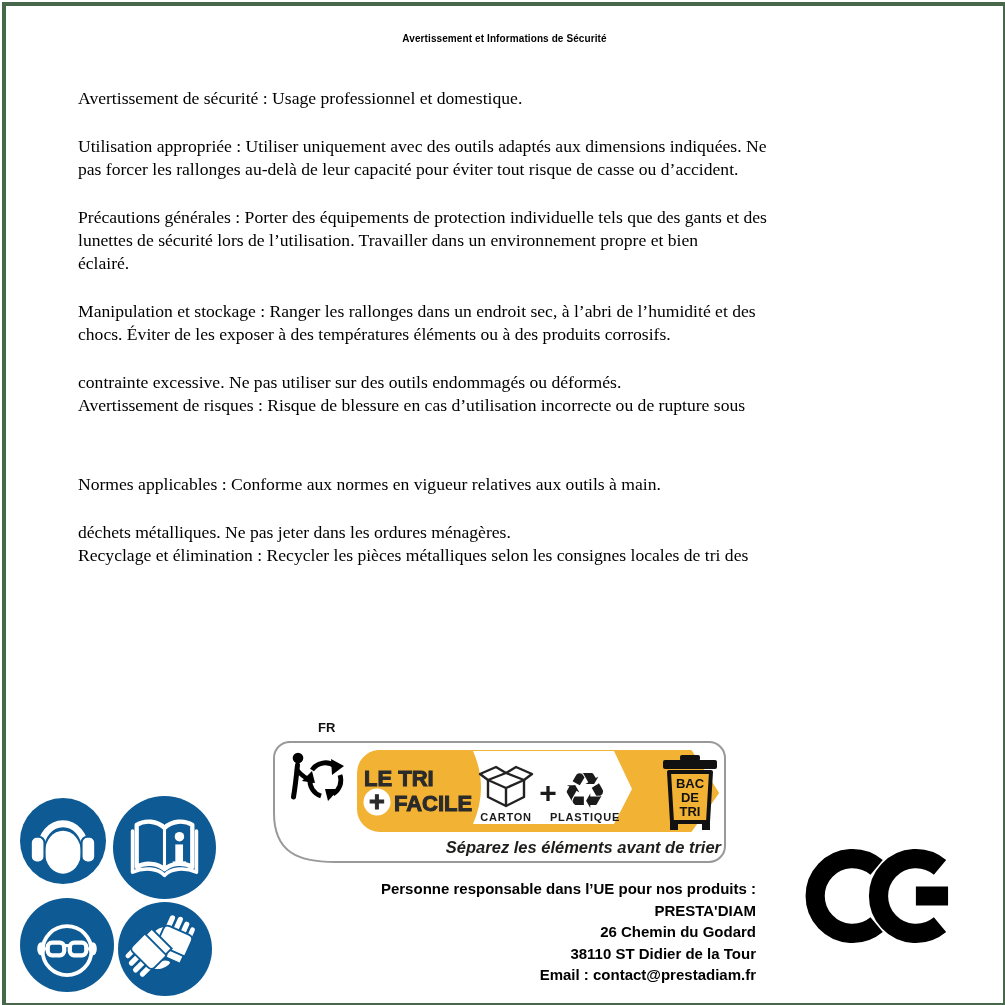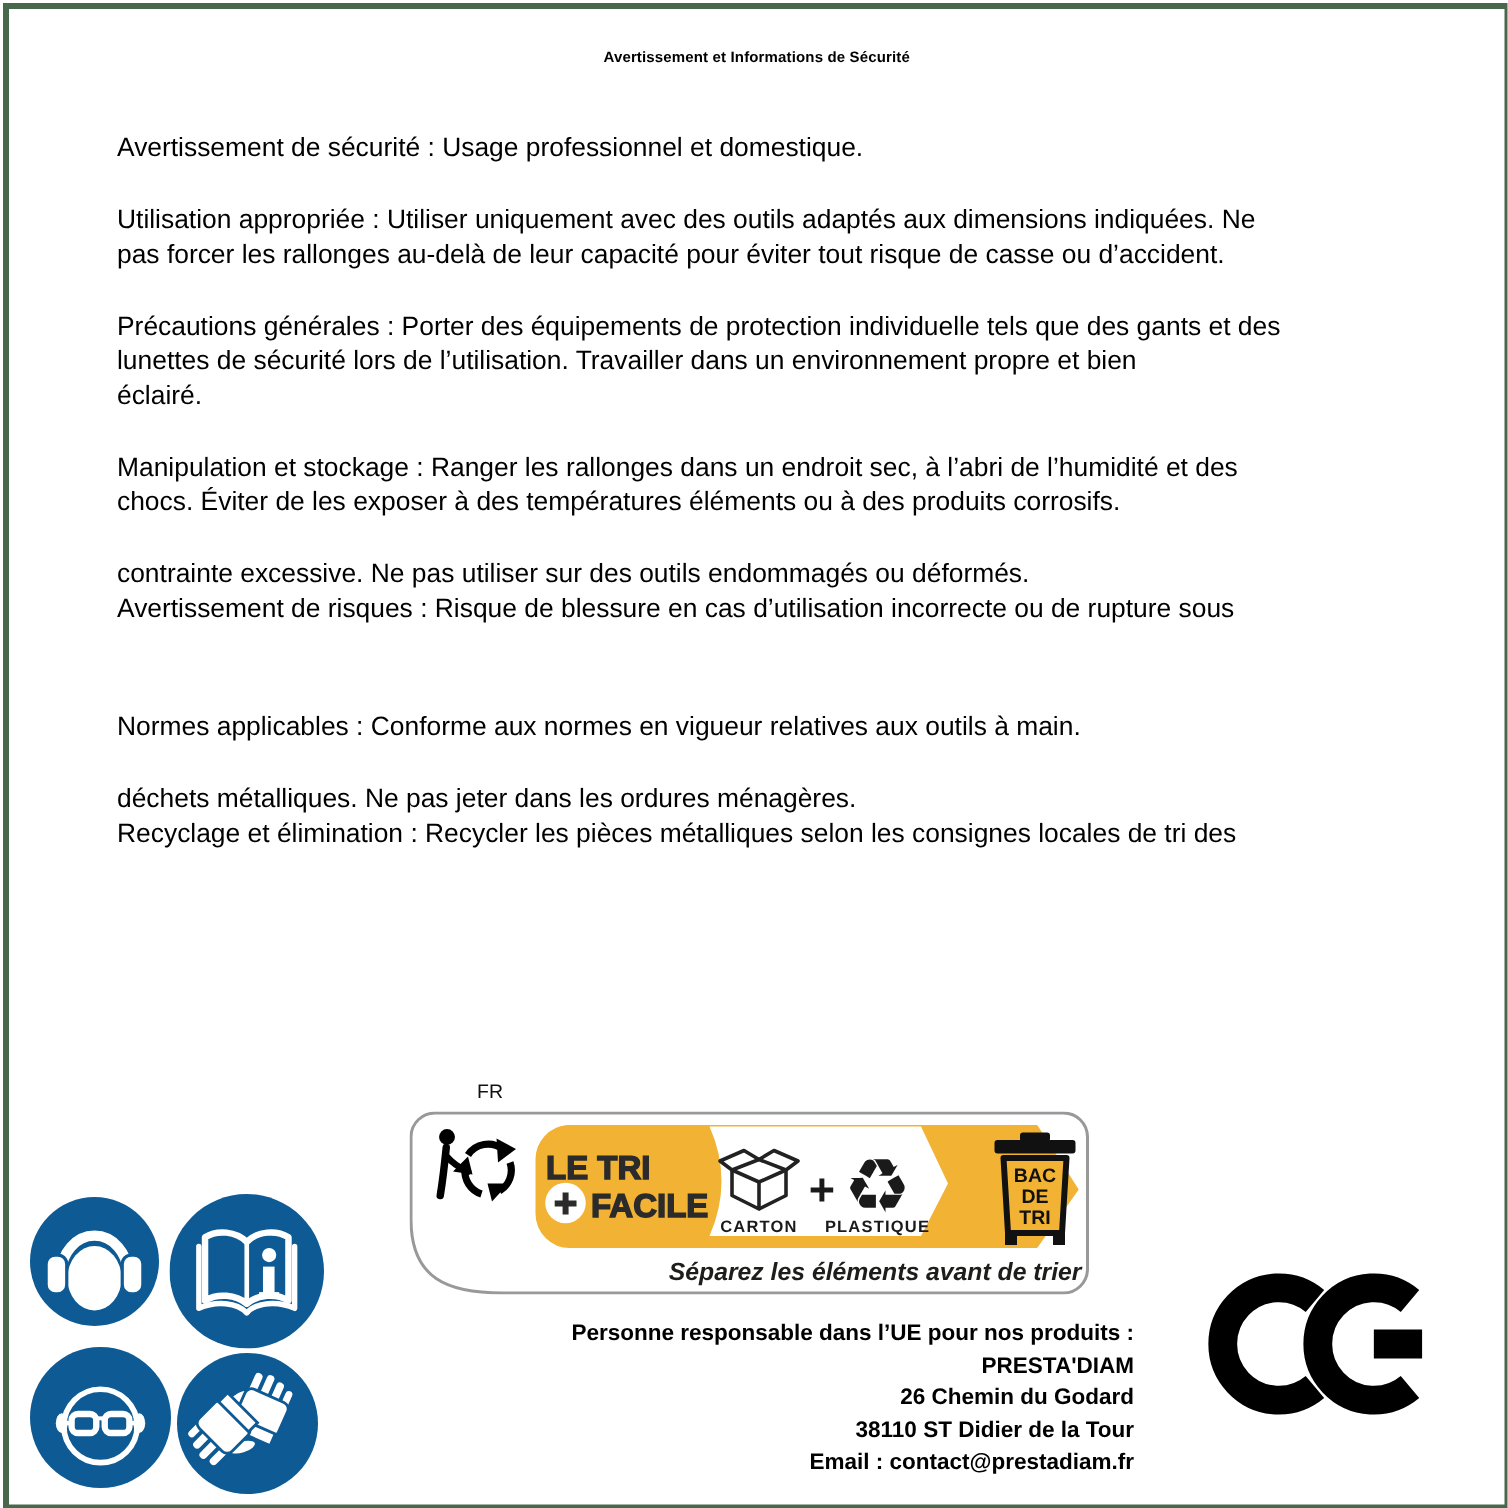--- a/index.html
+++ b/index.html
@@ -16,40 +16,41 @@
   }
   .title{
     text-align:center;
     font-weight:bold;
     font-size:10px;
     padding-top:27px;
     letter-spacing:0.1px;
   }
   .content{
     padding:43px 60px 0 72px;
+    font-family:Liberation Serif, serif;
   }
   .para{
     font-size:17.6px;
     line-height:23px;
     margin:0 0 25px 0;
   }
   .para .line{white-space:nowrap;}
   .para-extra-gap{padding-top:31px;}
 
   
   .safety-icon{position:absolute;}
   .icon-ear{left:14px;top:792px;width:86px;height:86px;}
   .icon-book{left:107px;top:790px;width:103px;height:103px;}
   .icon-goggles{left:14px;top:892px;width:94px;height:94px;}
   .icon-gloves{left:112px;top:896px;width:94px;height:94px;}
 
   
   .fr-code{
     position:absolute;left:268px;top:714px;
-    font-size:13px;font-weight:normal;color:#111;padding-left:44px;
+    font-size:13px;font-weight:bold;color:#111;padding-left:44px;
   }
   .recycle-label{position:absolute;left:267px;top:735px;}
 
   
   .responsible{
     position:absolute;left:250px;top:872px;width:500px;
     text-align:right;font-weight:bold;font-size:15px;line-height:21.5px;
     color:#000;
   }
 

